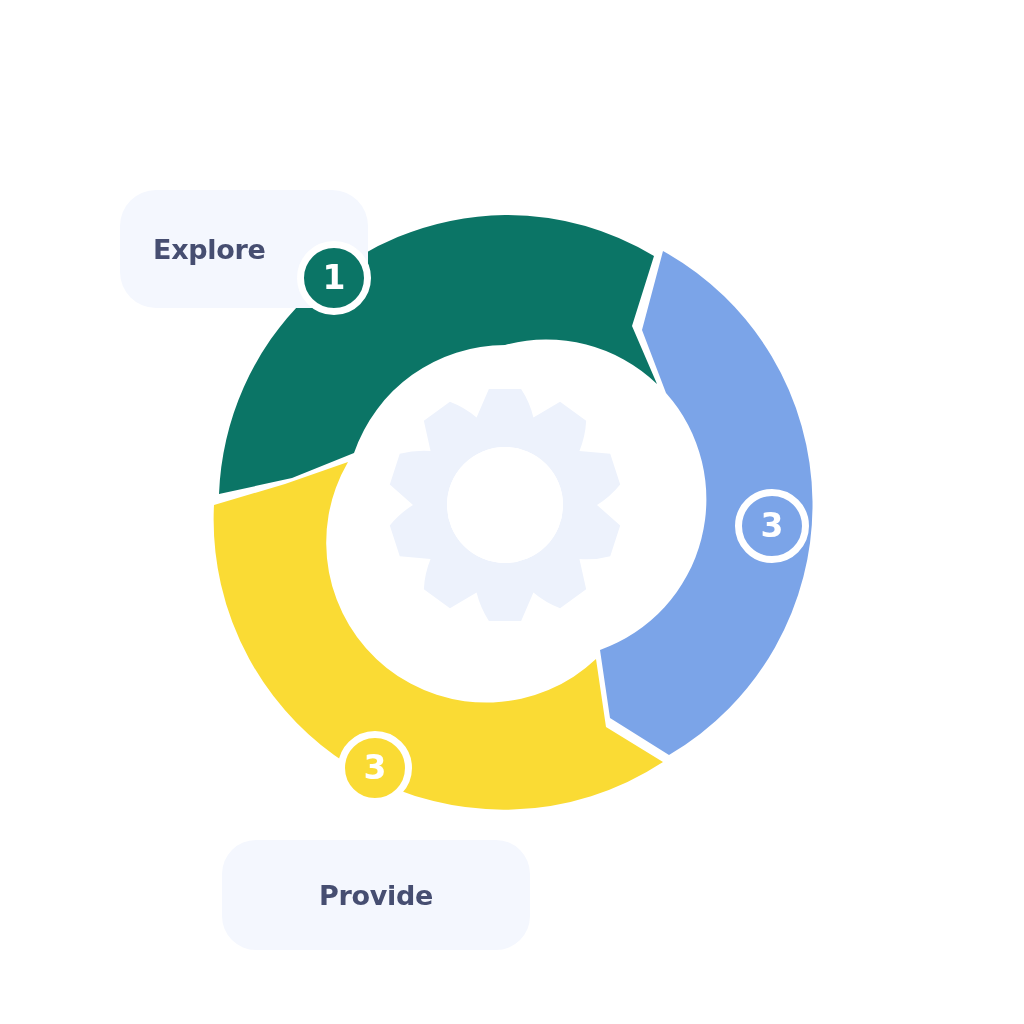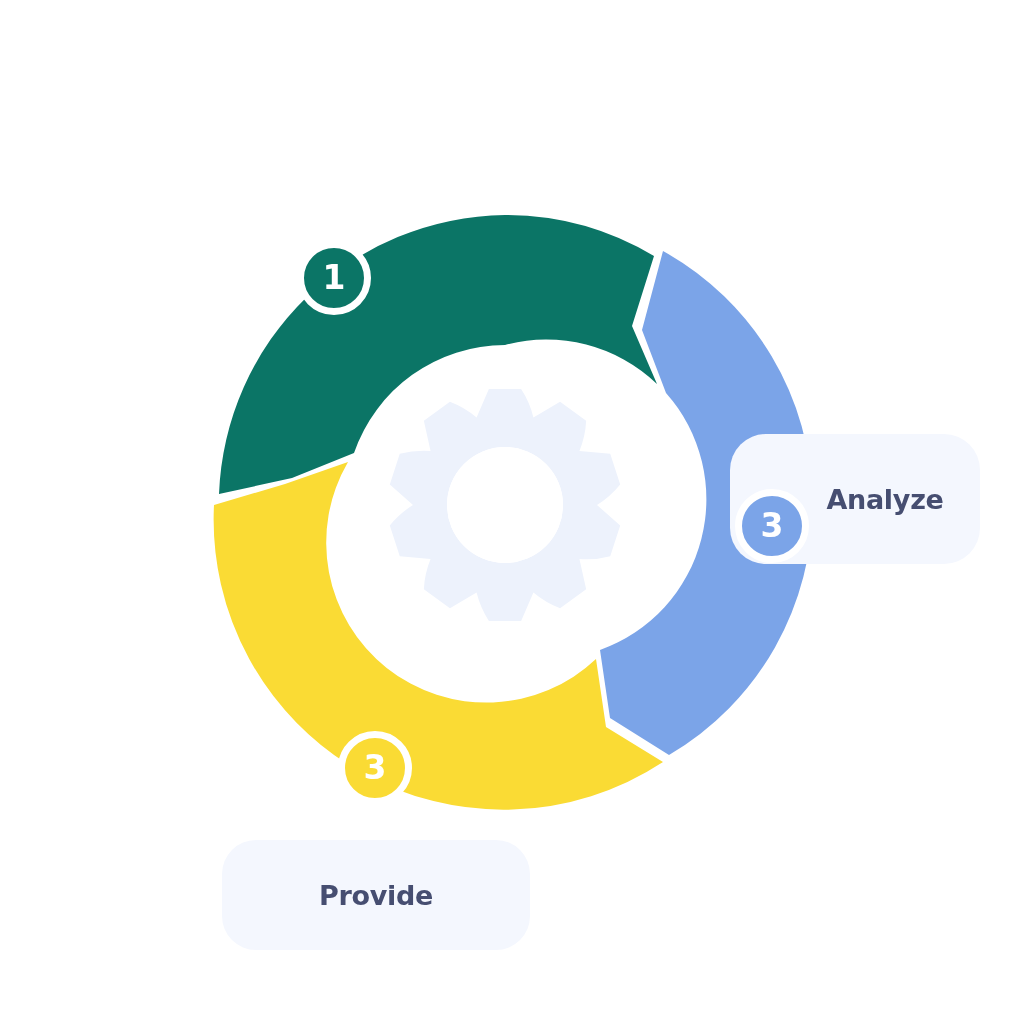--- a/index.html
+++ b/index.html
@@ -147,24 +147,24 @@
              L 663 762
              A 290 290 0 0 1 214 505 Z"></path>
 
     <g>
       <path id="gear-path" fill="#edf2fc" d="M 476.57 417.50 L 488.88 389.12 L 521.12 389.12 A 92 92 0 0 1 533.43 417.50 L 560.07 401.77 L 586.16 420.72 A 92 92 0 0 1 579.43 450.92 L 610.23 453.86 L 620.19 484.52 A 92 92 0 0 1 597.00 505.00 L 620.19 525.48 L 610.23 556.14 A 92 92 0 0 1 579.43 559.08 L 586.16 589.28 L 560.07 608.23 A 92 92 0 0 1 533.43 592.50 L 521.12 620.88 L 488.88 620.88 A 92 92 0 0 1 476.57 592.50 L 449.93 608.23 L 423.84 589.28 A 92 92 0 0 1 430.57 559.08 L 399.77 556.14 L 389.81 525.48 A 92 92 0 0 1 413.00 505.00 L 389.81 484.52 L 399.77 453.86 A 92 92 0 0 1 430.57 450.92 L 423.84 420.72 L 449.93 401.77 A 92 92 0 0 1 476.57 417.50 Z M 563 505 A 58 58 0 1 0 447 505 A 58 58 0 1 0 563 505 Z" fill-rule="evenodd"></path>
       <circle cx="505" cy="505" r="58" fill="#ffffff"></circle>
     </g>
 
   </svg>
 
+  <div class="label-card" id="card-explore">
+    <span class="label-text">Explore</span>
+  </div>
 
-  <div class="label-card" id="card-analyze">
-    <span class="label-text">Analyze</span>
-  </div>
 
   <div class="label-card" id="card-provide">
     <span class="label-text">Provide</span>
   </div>
 
   <div class="badge" id="badge-explore">
     <span class="badge-num">1</span>
   </div>
 
   <div class="badge" id="badge-analyze">

